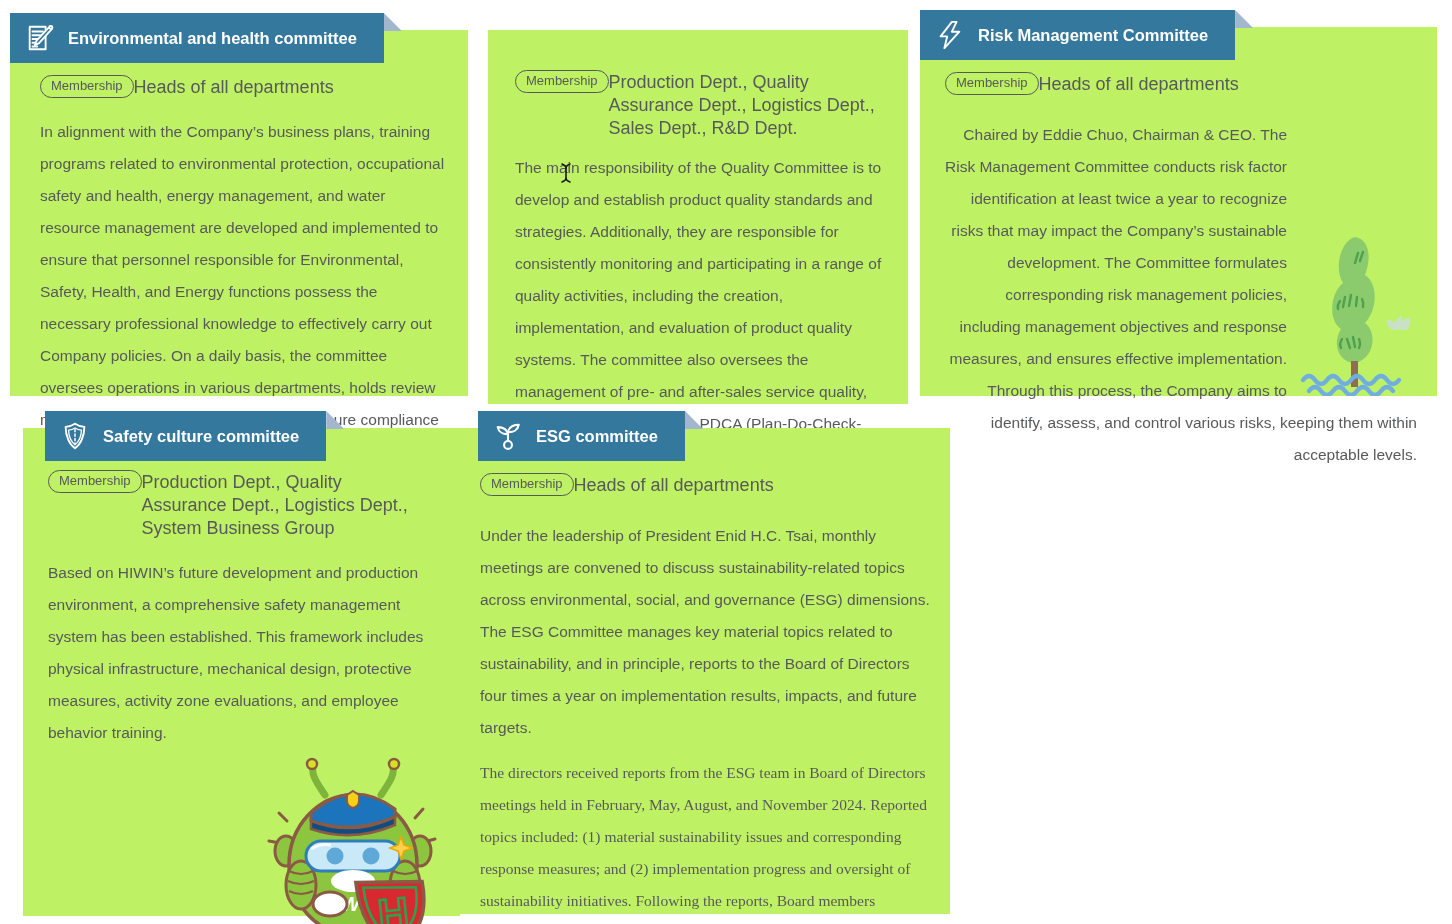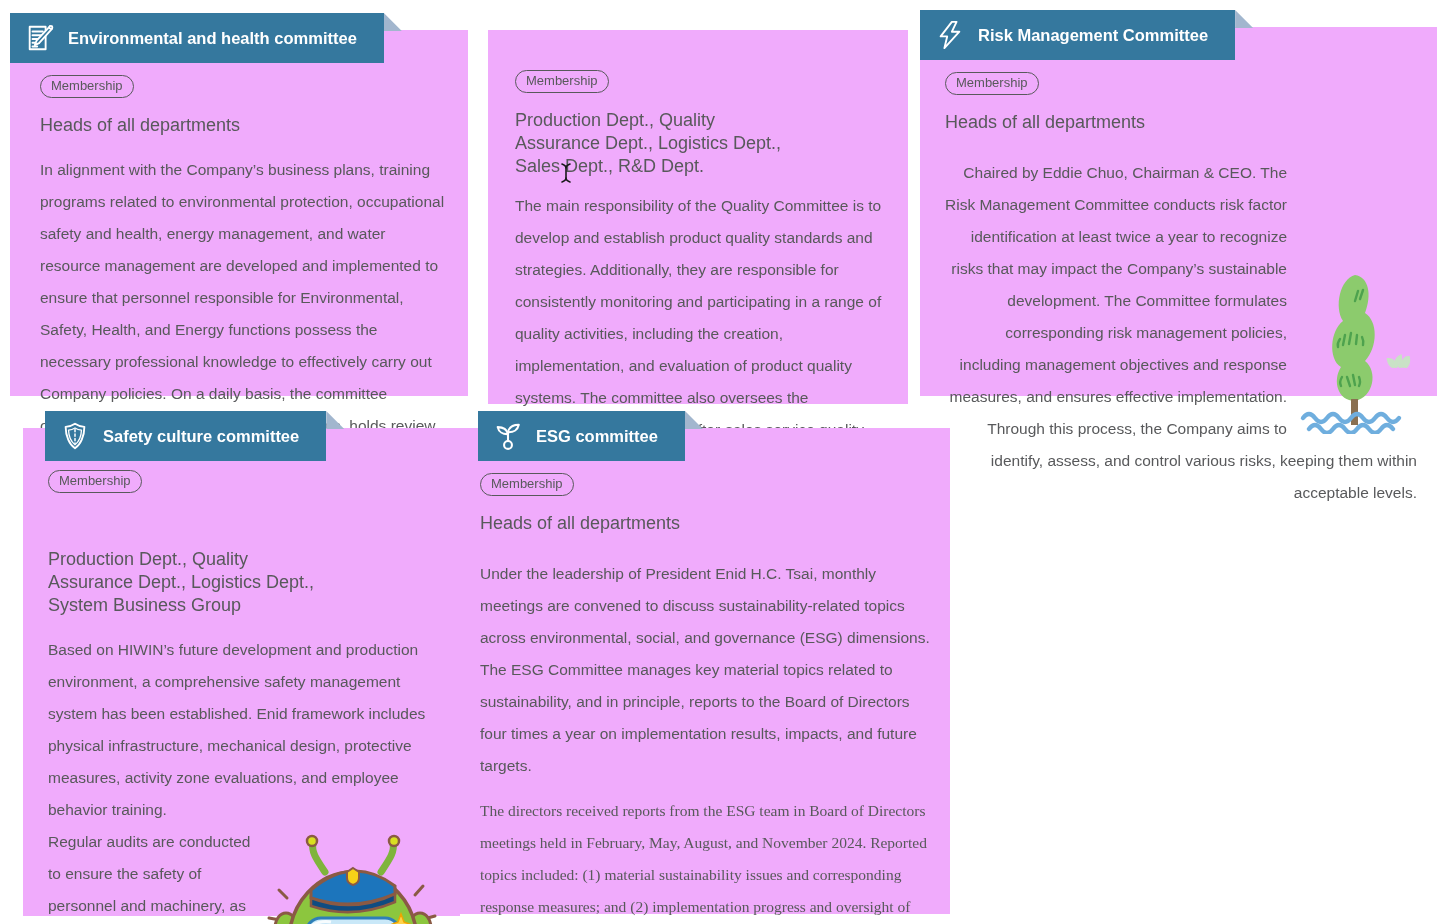--- a/index.html
+++ b/index.html
@@ -1,32 +1,32 @@
 <!DOCTYPE html>
 <html><head>
 <meta charset="utf-8">
 <style>
   html,body{margin:0;padding:0;background:#ffffff;}
   .page{
     position:relative;width:1452px;height:924px;background:#ffffff;
     font-family:"Liberation Sans", sans-serif;color:#58595b;overflow:hidden;
   }
-  .card{position:absolute;background:#f0abfc;}
+  .card{position:absolute;background:#bef264;}
   .banner{
     position:absolute;top:-17px;height:50px;background:#35789e;color:#ffffff;
     display:flex;align-items:center;gap:13px;padding:0 27px 0 15px;
     font-weight:bold;font-size:16.5px;white-space:nowrap;z-index:2;
   }
   .banner .icon{width:30px;height:30px;flex:0 0 30px;display:block;}
   .fold{
     position:absolute;left:100%;top:0;width:18px;height:18px;background:#a2b6ce;
     -webkit-clip-path:polygon(0 0,100% 100%,0 100%);clip-path:polygon(0 0,100% 100%,0 100%);
   }
   .inner{position:relative;height:100%;box-sizing:border-box;}
-  .member-row{display:flex;align-items:flex-start;gap:15px;flex-direction:column;}
+  .member-row{display:flex;align-items:flex-start;}
   .pill{
     display:inline-block;border:1.5px solid #58595b;border-radius:14px;
     padding:2px 10px 3px;font-size:13px;line-height:16px;flex:0 0 auto;color:#58595b;
   }
   .member-value{font-size:18px;line-height:23px;padding-top:1px;}
   .bodytext{font-size:15.5px;line-height:32px;}
   .bodytext p{margin:0;}
   .p-gap{margin-top:13px !important;font-family:Liberation Serif, serif;}
   
   #card-env{left:10px;top:30px;width:458px;height:366px;}
@@ -35,21 +35,21 @@
   #card-quality{left:488px;top:30px;width:420px;height:374px;}
   #card-quality .inner{padding:40px 20px 0 27px;}
   #card-quality .member-row{margin-bottom:12px;}
   #card-quality .member-value{max-width:268px;}
   #card-risk{left:920px;top:27px;width:517px;height:369px;text-align:right;}
   #card-risk .inner{padding:45px 20px 0 25px;}
   #card-risk .member-row{margin-bottom:23px;}
   #card-safety{left:23px;top:428px;width:437px;height:488px;}
   #card-safety .inner{padding:42px 15px 0 25px;}
   #card-safety .member-row{margin-bottom:17px;}
-  #card-safety .member-value{max-width:268px;margin-top:39px;}
+  #card-safety .member-value{max-width:268px;}
   #card-esg{left:455px;top:428px;width:495px;height:486px;}
   #card-esg .inner{padding:45px 20px 0 25px;}
   #card-esg .member-row{margin-bottom:23px;}
   
   .float-tree{float:right;width:122px;height:165px;margin:112px 0 0 8px;}
   .float-mascot{float:right;width:186px;height:198px;margin:2px 0 0 6px;}
   .float-tree svg,.float-mascot svg{display:block;}
   
   .ibeam{position:absolute;left:560px;top:162px;z-index:5;}
 </style>
@@ -147,21 +147,21 @@
       </svg>
       <span>Safety culture committee</span>
       <span class="fold"></span>
     </div>
     <div class="inner">
       <div class="member-row">
         <span class="pill">Membership</span>
         <span class="member-value">Production Dept., Quality Assurance Dept., Logistics Dept., System Business Group</span>
       </div>
       <div class="bodytext">
-        <p>Based on HIWIN’s future development and production environment, a comprehensive safety management system has been established. Enid framework includes physical infrastructure, mechanical design, protective measures, activity zone evaluations, and employee behavior training.</p>
+        <p>Based on HIWIN’s future development and production environment, a comprehensive safety management system has been established. This framework includes physical infrastructure, mechanical design, protective measures, activity zone evaluations, and employee behavior training.</p>
         <p><span class="float-mascot">
               <svg viewBox="0 0 186 198" width="186" height="198">
             <g stroke="#8a5a44" stroke-width="3" fill="none" stroke-linecap="round">
               <path d="M20,62 l8,8"></path>
                   <path d="M10,90 l11,2"></path>
                   <path d="M164,58 l-8,9"></path>
                   <path d="M176,88 l-11,3"></path>
             </g>
             <path d="M66,44 C58,32 52,24 54,15" stroke="#7fb43c" stroke-width="7" fill="none" stroke-linecap="round"></path>
             <path d="M122,44 C130,32 136,24 134,15" stroke="#7fb43c" stroke-width="7" fill="none" stroke-linecap="round"></path>
@@ -192,21 +192,21 @@
             </g>
             <path d="M142,86 l3,8 8,3 -8,3 -3,8 -3,-8 -8,-3 8,-3 z" fill="#ffd24a" stroke="#f0a500" stroke-width="1.5"></path>
             <ellipse cx="94" cy="130" rx="22" ry="11" fill="#ffffff"></ellipse>
             <ellipse cx="71" cy="153" rx="17" ry="12" fill="#ffffff" stroke="#8a5a44" stroke-width="3"></ellipse>
             <g transform="rotate(-6 132 160)">
               <path d="M100,128 L166,134 Q170,182 133,197 Q100,178 100,128 Z" fill="#d7292f" stroke="#8a5a44" stroke-width="3.5"></path>
               <path d="M107,134 L159,139 Q161,176 132,188 Q107,172 107,134 Z" fill="none" stroke="#2fa04c" stroke-width="2.6"></path>
               <text x="119" y="177" font-size="42" font-weight="bold" fill="none" stroke="#2fa04c" stroke-width="2.6" font-family="Liberation Sans, sans-serif">H</text>
             </g>
           </svg>
-            </span><span>Regular audits are conducted to ensure the safety of personnel and machinery, as well as the integrity of operations.</span></p>
+            </span></p>
       </div>
     </div>
   </section>
 
   <section class="card" id="card-esg">
     <div class="banner" style="left:23px;">
       <svg class="icon" viewBox="0 0 32 32">
         <g stroke="#ffffff" stroke-width="2.2" fill="none" stroke-linecap="round" stroke-linejoin="round">
           <circle cx="16" cy="25.5" r="4.2"></circle>
           <path d="M16,21.3 V13"></path>

